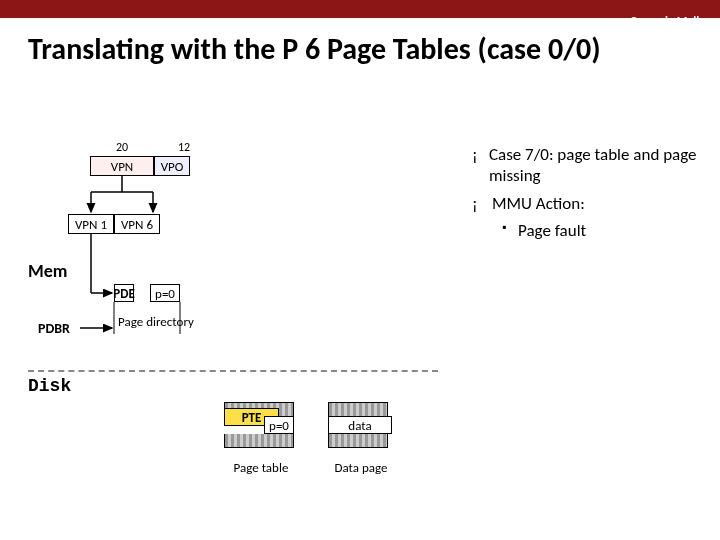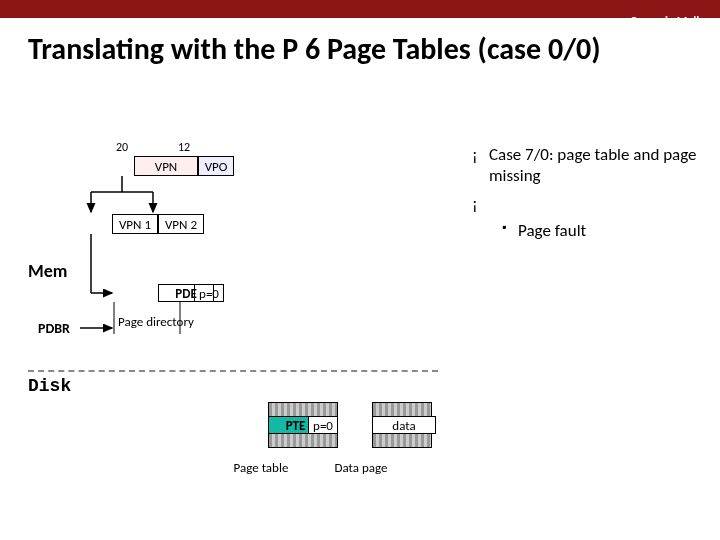--- a/index.html
+++ b/index.html
@@ -40,21 +40,20 @@
     height: 390px;
   }
   .cell {
     position: absolute;
     border: 1px solid #000;
     text-align: left;
     font-size: 13px;
     display: flex;
     align-items: center;
     justify-content: center;
-    margin-left: 44px;
   }
   .label {
     position: absolute;
     font-size: 13px;
   }
   .bits { font-size: 12px; }
   .bold { font-weight: bold; font-size: 18px; }
   .bold2 { font-weight: bold; font-size: 14px; }
   .hatched {
     background: repeating-linear-gradient(90deg,#999 0 3px,#ccc 3px 6px);
@@ -88,37 +87,37 @@
 <div class="title">Translating with the P 6 Page Tables (case 0/0)</div>
 
 <div class="diagram">
 
   <div class="label bits" style="left:88px; top:0;">20</div>
   <div class="label bits" style="left:150px; top:0;">12</div>
   <div class="cell" style="left:62px; top:16px; width:64px; height:20px; background:#fee;">VPN</div>
   <div class="cell" style="left:126px; top:16px; width:36px; height:20px; background:#eef;">VPO</div>
 
   <div class="cell" style="left:40px; top:74px; width:46px; height:20px;">VPN 1</div>
-  <div class="cell" style="left:86px; top:74px; width:46px; height:20px;">VPN 2</div>
+  <div class="cell" style="left:86px; top:74px; width:46px; height:20px;">VPN 6</div>
 
   <div class="label bold" style="left:0; top:120px;">Mem</div>
 
-  <div class="cell" style="left:86px; top:144px; width:56px; height:18px; font-weight:bold;">PDE</div>
+  <div class="cell" style="left:86px; top:144px; width:20px; height:18px; font-weight:bold;">PDE</div>
   <div class="cell" style="left:122px; top:144px; width:30px; height:18px;">p=0</div>
 
   <div class="label bold2" style="left:10px; top:180px;">PDBR</div>
 
   <div class="label" style="left:90px; top:175px; width:76px; text-align:center; line-height:1.1;">Page directory</div>
 
   <div class="dashline" style="left:0; top:230px; width:410px;"></div>
 
   <div class="label bold" style="left:0; top:236px;font-family:Liberation Mono, monospace;">Disk</div>
 
   <div class="cell hatched" style="left:196px; top:262px; width:70px; height:14px; border-bottom:none;"></div>
-  <div class="cell" style="left:196px; top:276px; width:55px; height:18px; font-weight:bold; background:#14b8a6;">PTE</div>
+  <div class="cell" style="left:196px; top:268px; width:55px; height:18px; font-weight:bold; background:#fde047;">PTE</div>
   <div class="cell" style="left:236px; top:276px; width:30px; height:18px; background:#fff;">p=0</div>
   <div class="cell hatched" style="left:196px; top:294px; width:70px; height:14px; border-top:none;"></div>
   <div class="label" style="left:198px; top:320px; width:70px; text-align:center;">Page table</div>
 
   <div class="cell hatched" style="left:300px; top:262px; width:60px; height:14px; border-bottom:none;"></div>
   <div class="cell" style="left:300px; top:276px; width:64px; height:18px; background:#fff;">data</div>
   <div class="cell hatched" style="left:300px; top:294px; width:60px; height:14px; border-top:none;"></div>
   <div class="label" style="left:298px; top:320px; width:70px; text-align:center;">Data page</div>
 
   <svg class="arrows">
@@ -143,18 +142,19 @@
   </svg>
 </div>
 
 <div class="bullets">
   <div class="b-row">
     <div class="b-mark">¡</div>
     <div>Case 7/0: page table and page missing</div>
   </div>
   <div class="b-row">
     <div class="b-mark">¡</div>
+    <div>MMU Action:</div>
   </div>
   <div class="sub-row">
     <div class="sq">▪</div>
     <div>Page fault</div>
   </div>
 </div>
 
 </body></html>

